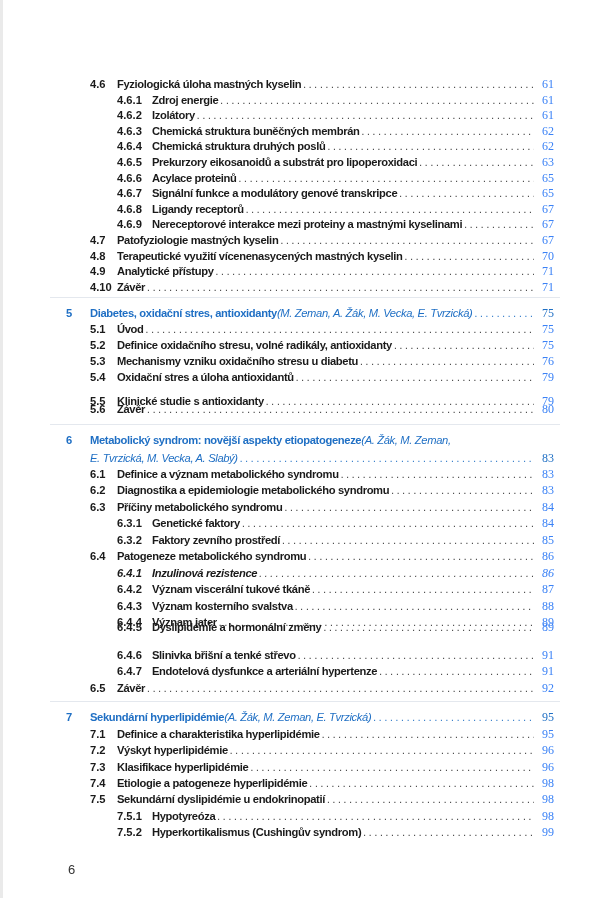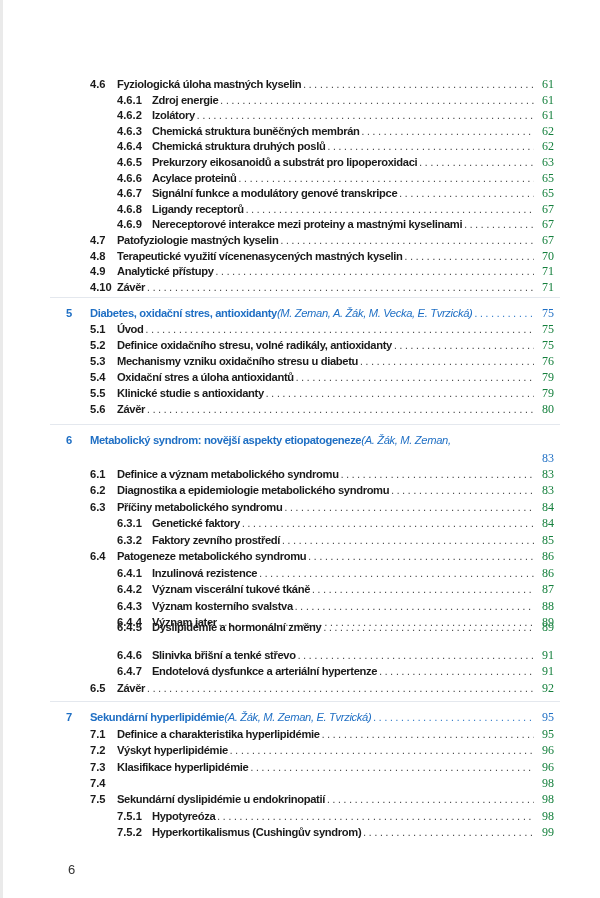--- a/index.html
+++ b/index.html
@@ -5,21 +5,21 @@
   html, body { margin:0; padding:0; }
   body { width:600px; height:898px; background:#ffffff; position:relative; overflow:hidden;
          font-family:"Liberation Sans", sans-serif; color:#1a1a1a; }
   .page { position:absolute; left:0; top:0; width:505px; height:898px; }
   .row { position:absolute; left:0; width:600px; height:16px; font-size:11.2px; line-height:16px; font-weight:bold; white-space:nowrap; }
   .row .num { position:absolute; top:0; }
   .row .title-wrap { position:absolute; top:0; right:66px; display:flex; align-items:baseline; overflow:hidden; }
   .row .title { flex:0 0 auto; letter-spacing:-0.35px; transform-origin:left; }
   .row .leader { flex:1 1 auto; overflow:hidden; color:#333; font-weight:normal; letter-spacing:3.1px; padding-left:2px; }
   .row .leader::after { content:". . . . . . . . . . . . . . . . . . . . . . . . . . . . . . . . . . . . . . . . . . . . . . . . . . . . . . . . . . . . . . . . . . . . . . . . . . . . . . . . . . . . . . . . . . . . . . ."; letter-spacing:0; font-size:10px; }
-  .row .pg { position:absolute; top:0; right:46px; width:20px; text-align:right; font-family:"Liberation Serif", serif; font-weight:normal; font-size:12px; color:#15803d; }
+  .row .pg { position:absolute; top:0; right:46px; width:20px; text-align:right; font-family:"Liberation Serif", serif; font-weight:normal; font-size:12px; color:#3b82f6; }
   .lvl-sec .num { left:90px; }
   .lvl-sec .title-wrap { left:117px; }
   .lvl-sub .num { left:117px; }
   .lvl-sub .title-wrap { left:152px; }
   .lvl-chap { color:#1f6fc4; }
   .lvl-chap .num { left:66px; }
   .lvl-chap .title-wrap { left:90px; }
   .lvl-chap .pg { color:#1f6fc4; }
   .lvl-chap .authors { font-weight:normal; font-style:italic; }
   .lvl-chap .leader { color:#1f6fc4; }
@@ -183,21 +183,21 @@
         <span class="pg">76</span>
       </div>
       <div class="row lvl-sec" style="top: 369px;">
         <span class="num">5.4</span>
         <span class="title-wrap">
           <span class="title">Oxidační stres a úloha antioxidantů</span>
           <span class="leader"></span>
         </span>
         <span class="pg">79</span>
       </div>
-      <div class="row lvl-sec" style="top: 385px;">
+      <div class="row lvl-sec" style="top: 393px;">
         <span class="num">5.5</span>
         <span class="title-wrap">
           <span class="title">Klinické studie s antioxidanty</span>
           <span class="leader"></span>
         </span>
         <span class="pg">79</span>
       </div>
       <div class="row lvl-sec" style="top: 401px;">
         <span class="num">5.6</span>
         <span class="title-wrap">
@@ -207,20 +207,24 @@
         <span class="pg">80</span>
       </div>
       <div class="row lvl-chap" style="top: 432px;">
         <span class="num">6</span>
         <span class="title-wrap">
           <span class="title">Metabolický syndrom: novější aspekty etiopatogeneze </span>
           <span class="title authors">(A. Žák, M. Zeman,</span>
         </span>
       </div>
       <div class="row lvl-chap cont" style="top: 450px;">
+        <span class="title-wrap">
+          <span class="title authors">E. Tvrzická, M. Vecka, A. Slabý)</span>
+          <span class="leader"></span>
+        </span>
         <span class="pg">83</span>
       </div>
       <div class="row lvl-sec" style="top: 466px;">
         <span class="num">6.1</span>
         <span class="title-wrap">
           <span class="title">Definice a význam metabolického syndromu</span>
           <span class="leader"></span>
         </span>
         <span class="pg">83</span>
       </div>
@@ -257,21 +261,21 @@
         <span class="pg">85</span>
       </div>
       <div class="row lvl-sec" style="top: 548.25px;">
         <span class="num">6.4</span>
         <span class="title-wrap">
           <span class="title">Patogeneze metabolického syndromu</span>
           <span class="leader"></span>
         </span>
         <span class="pg">86</span>
       </div>
-      <div class="row lvl-sub" style="top: 564.7px;">
+      <div class="row lvl-sub" style="top: 564.7px; font-style: italic;">
         <span class="num">6.4.1</span>
         <span class="title-wrap">
           <span class="title">Inzulinová rezistence</span>
           <span class="leader"></span>
         </span>
         <span class="pg">86</span>
       </div>
       <div class="row lvl-sub" style="top: 581.15px;">
         <span class="num">6.4.2</span>
         <span class="title-wrap">
@@ -356,20 +360,24 @@
       <div class="row lvl-sec" style="top: 758.6px;">
         <span class="num">7.3</span>
         <span class="title-wrap">
           <span class="title">Klasifikace hyperlipidémie</span>
           <span class="leader"></span>
         </span>
         <span class="pg">96</span>
       </div>
       <div class="row lvl-sec" style="top: 774.9px;">
         <span class="num">7.4</span>
+        <span class="title-wrap">
+          <span class="title">Etiologie a patogeneze hyperlipidémie</span>
+          <span class="leader"></span>
+        </span>
         <span class="pg">98</span>
       </div>
       <div class="row lvl-sec" style="top: 791.2px;">
         <span class="num">7.5</span>
         <span class="title-wrap">
           <span class="title">Sekundární dyslipidémie u endokrinopatií</span>
           <span class="leader"></span>
         </span>
         <span class="pg">98</span>
       </div>

